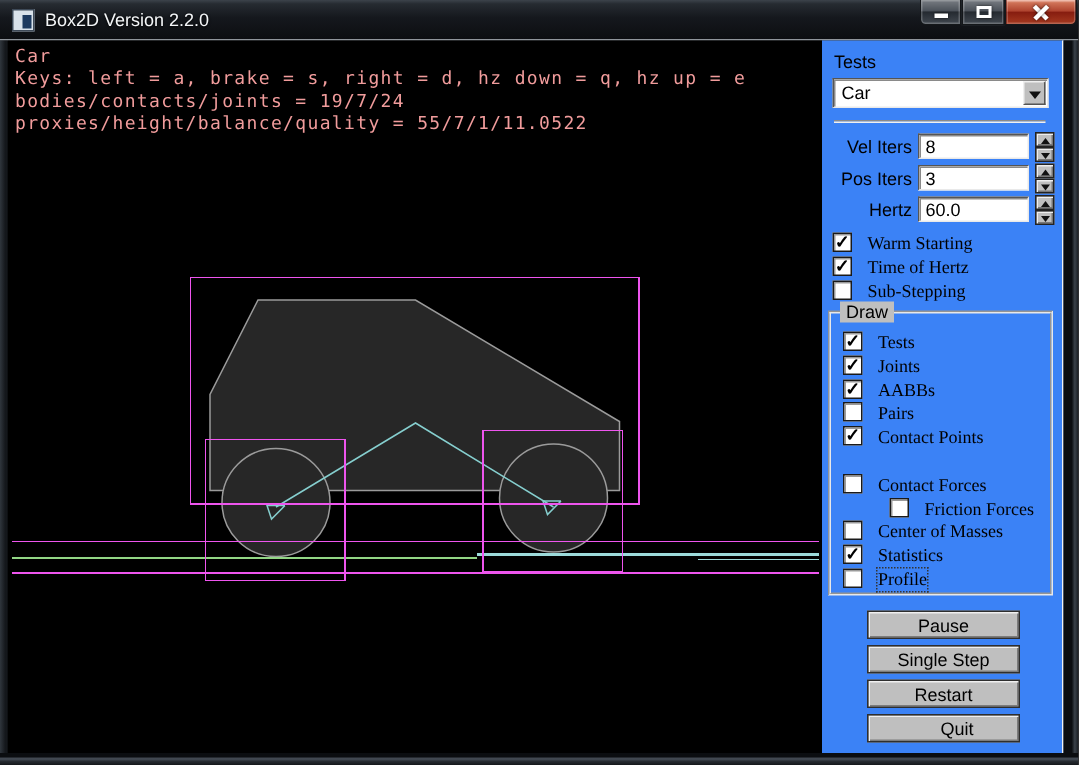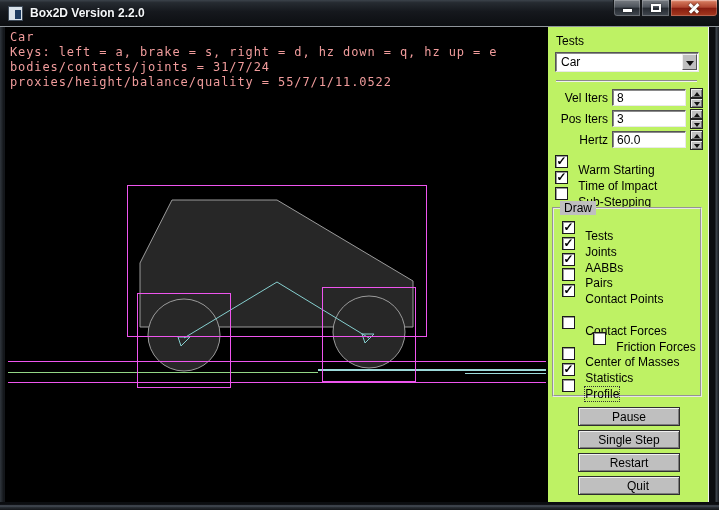--- a/index.html
+++ b/index.html
@@ -9,21 +9,20 @@
   .window{
     position:relative; width:719px; height:510px; overflow:hidden;
     background:#0d0f12;
   }
 
   
   .titlebar{
     position:absolute; left:0; top:0; width:719px; height:27px;
     background:linear-gradient(180deg,#3c434b 0%,#262b31 10%,#15181d 45%,#0c0e11 100%);
     border-bottom:1px solid #8f959b;
-    font-weight:bold;
   }
   .app-icon{
     position:absolute; left:8px; top:6px; width:15px; height:15px;
     background:#d9e2ea; border:1px solid #3e4a58;
   }
   .app-icon::after{
     content:""; position:absolute; right:1px; bottom:1px; width:6px; height:9px;
     background:#1d3a5f;
   }
   .title-text{
@@ -69,21 +68,21 @@
   }
   .overlay{ position:absolute; left:5px; top:3px; }
   .overlay div{
     font-family:"DejaVu Sans Mono", monospace;
     font-size:12px; line-height:15px; letter-spacing:0.9px; color:#f19c9c; white-space:pre;
   }
 
   
   .panel{
     position:absolute; left:548px; top:27px; width:161px; height:475px;
-    background:#bef264; border-right:1px solid #f2f2f2;
+    background:#3b82f6; border-right:1px solid #f2f2f2;
     font-size:12px; color:#000;
   }
   .lbl{ position:absolute; }
 
   .dropdown{
     position:absolute; left:7px; top:25px; width:144px; height:20px;
     background:#fff; border:1px solid; border-color:#555 #e9e9e9 #e9e9e9 #555;
     box-shadow:inset 1px 1px 0 #8a8a8a;
   }
   .dropdown .value{ position:absolute; left:5px; top:2px; }
@@ -113,21 +112,21 @@
     border-left:3.5px solid transparent; border-right:3.5px solid transparent; border-bottom:4px solid #111; }
   .tri-dn{ position:absolute; left:2.5px; top:3px; width:0; height:0;
     border-left:3.5px solid transparent; border-right:3.5px solid transparent; border-top:4px solid #111; }
 
   .cb-row{ position:absolute; height:14px; white-space:nowrap; }
   .cb-box{
     display:inline-block; vertical-align:top; width:13px; height:13px; background:#fff;
     border:1px solid #1a1a1a; box-shadow:inset 1px 1px 0 #9a9a9a;
     font-size:12px; font-weight:bold; line-height:11px; text-align:center; color:#000;
   }
-  .cb-text{ display:inline-block; vertical-align:top; margin-left:7px; margin-top:8px; }
+  .cb-text{ display:inline-block; vertical-align:top; margin-left:7px; margin-top:0px;font-family:Liberation Serif, serif; }
   .cb-text.focused{ outline:1px dotted #333; outline-offset:0px; }
 
   .groupbox{
     position:absolute; left:4px; top:180px; width:150px; height:190px;
     border:2px groove #e8e8e8;
   }
   .groupbox legend, .group-label{
     position:absolute; top:-8px; left:6px; background:#bfbfbf; padding:0 4px; font-size:12px;
   }
 
@@ -178,21 +177,21 @@
 
       <rect x="122" y="158" width="299" height="151" fill="none" stroke="#ee55ee" shape-rendering="crispEdges"></rect>
       <rect x="132" y="266" width="93" height="94" fill="none" stroke="#ee55ee" shape-rendering="crispEdges"></rect>
       <rect x="317" y="260" width="93" height="94" fill="none" stroke="#ee55ee" shape-rendering="crispEdges"></rect>
       <line x1="3" y1="334" x2="541" y2="334" stroke="#ee55ee" shape-rendering="crispEdges"></line>
       <line x1="3" y1="355" x2="541" y2="355" stroke="#ee55ee" shape-rendering="crispEdges"></line>
     </svg>
     <div class="overlay">
       <div>Car</div>
       <div>Keys: left = a, brake = s, right = d, hz down = q, hz up = e</div>
-      <div>bodies/contacts/joints = 31/7/24</div>
+      <div>bodies/contacts/joints = 19/7/24</div>
       <div>proxies/height/balance/quality = 55/7/1/11.0522</div>
     </div>
   </div>
 
   <div class="panel">
 
     <span class="lbl" style="left:8px; top:7px;">Tests</span>
 
     <div class="dropdown">
       <span class="value">Car</span>
@@ -241,21 +240,21 @@
           </span>
       </span>
     </div>
 
     <div class="cb-row" style="left:7px; top:128px;">
       <span class="cb-box">✓</span>
       <span class="cb-text">Warm Starting</span>
     </div>
     <div class="cb-row" style="left:7px; top:144px;">
       <span class="cb-box">✓</span>
-      <span class="cb-text">Time of Impact</span>
+      <span class="cb-text">Time of Hertz</span>
     </div>
     <div class="cb-row" style="left:7px; top:160px;text-align:right;">
       <span class="cb-box"></span>
       <span class="cb-text">Sub-Stepping</span>
     </div>
 
     <div class="groupbox">
       <span class="group-label">Draw</span>
 
       <div class="cb-row" style="left:8px; top:12px;">

